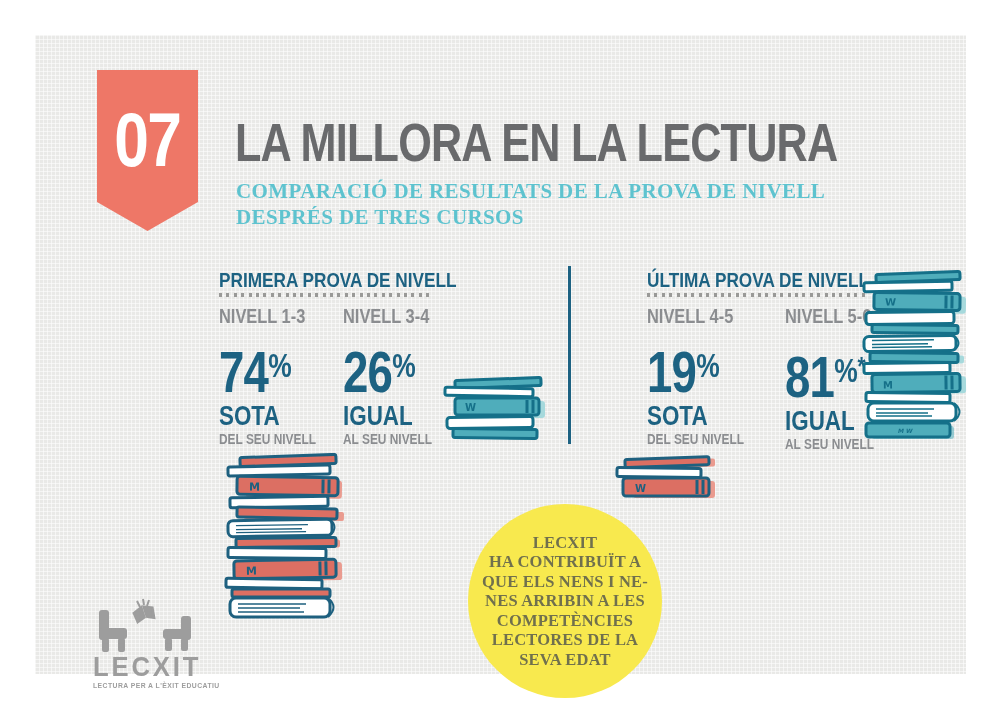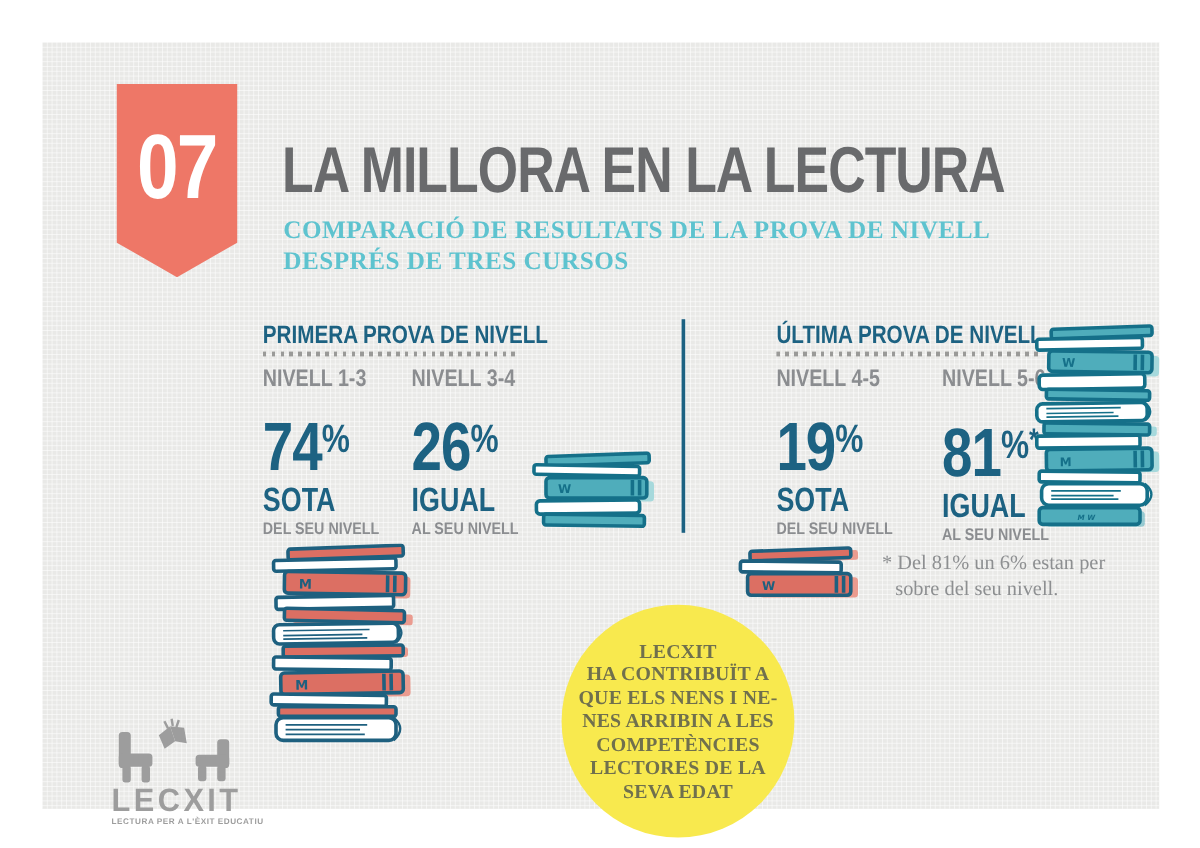--- a/index.html
+++ b/index.html
@@ -137,22 +137,20 @@
         <div class="sub">DEL SEU NIVELL</div>
       </div>
       <div class="stat" style="left:138px">
         <div class="level">NIVELL 5-6</div>
         <div class="num"><span>81</span><span class="pct">%</span><span class="star">*</span></div>
         <div class="word">IGUAL</div>
         <div class="sub">AL SEU NIVELL</div>
       </div>
     </div>
 
-    <div class="footnote">* Del 81% un 6% estan per
-sobre del seu nivell.</div>
 
     <div class="circle">
       <div class="ctext">LECXIT
 HA CONTRIBUÏT A
 QUE ELS NENS I NE-
 NES ARRIBIN A LES
 COMPETÈNCIES
 LECTORES DE LA
 SEVA EDAT</div>
     </div>

